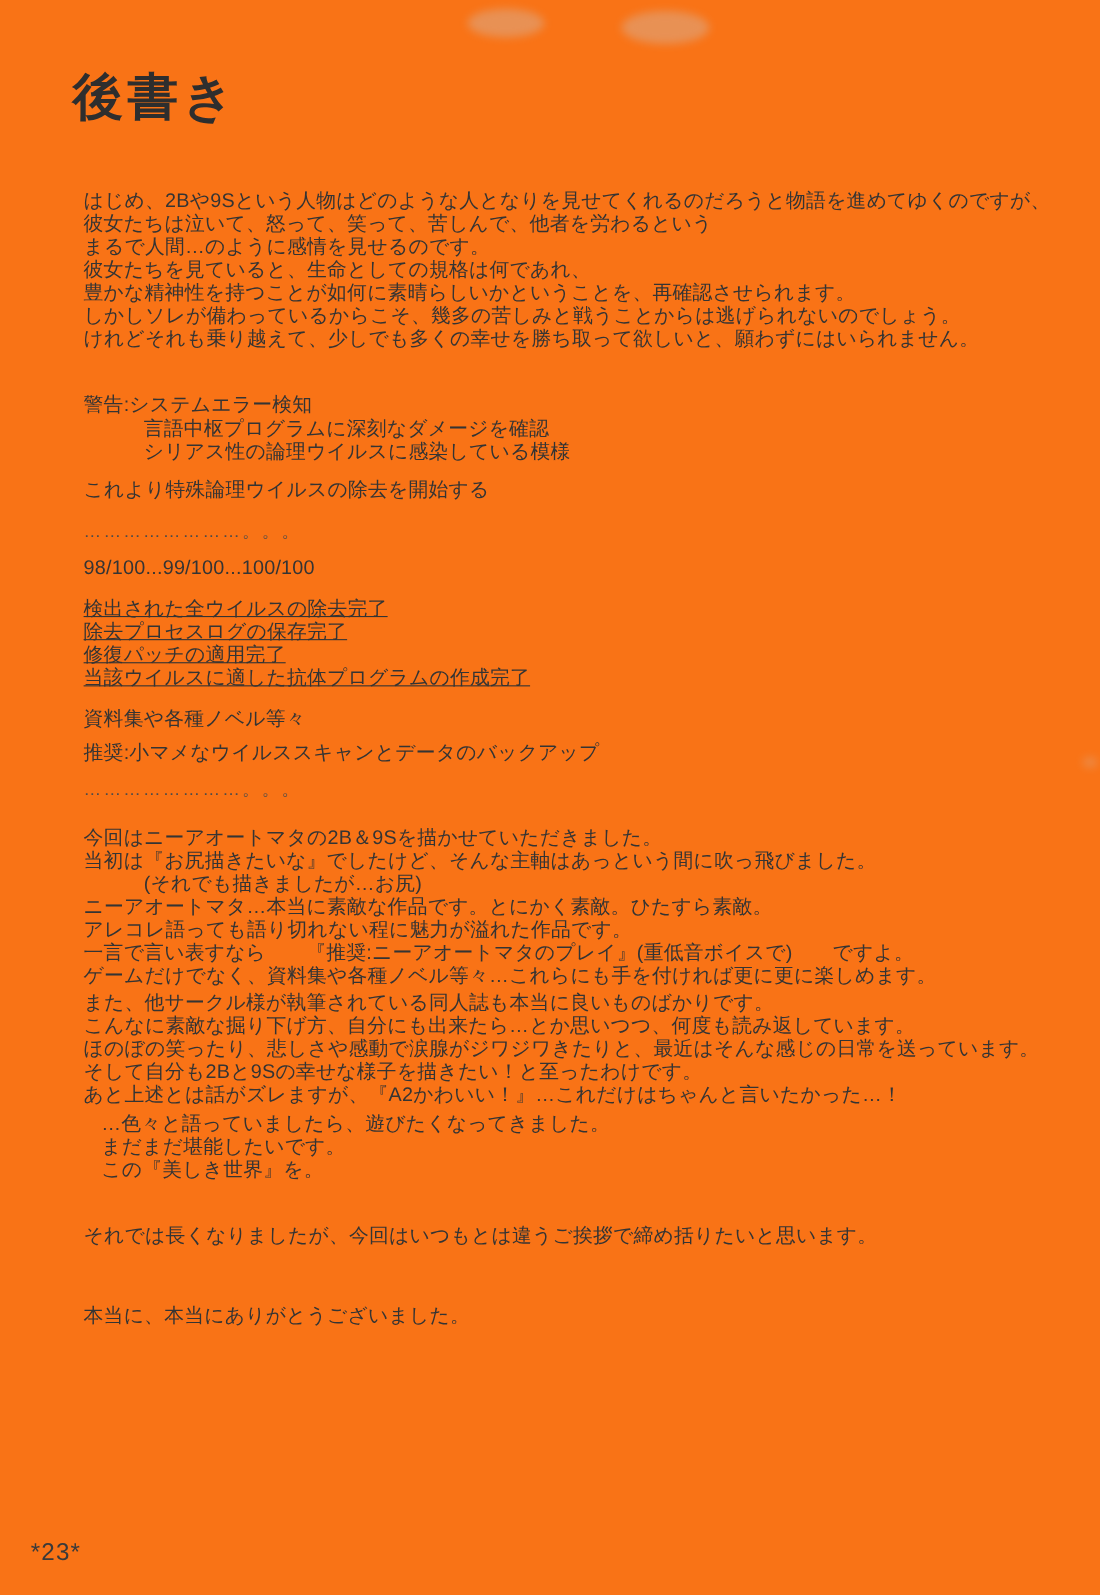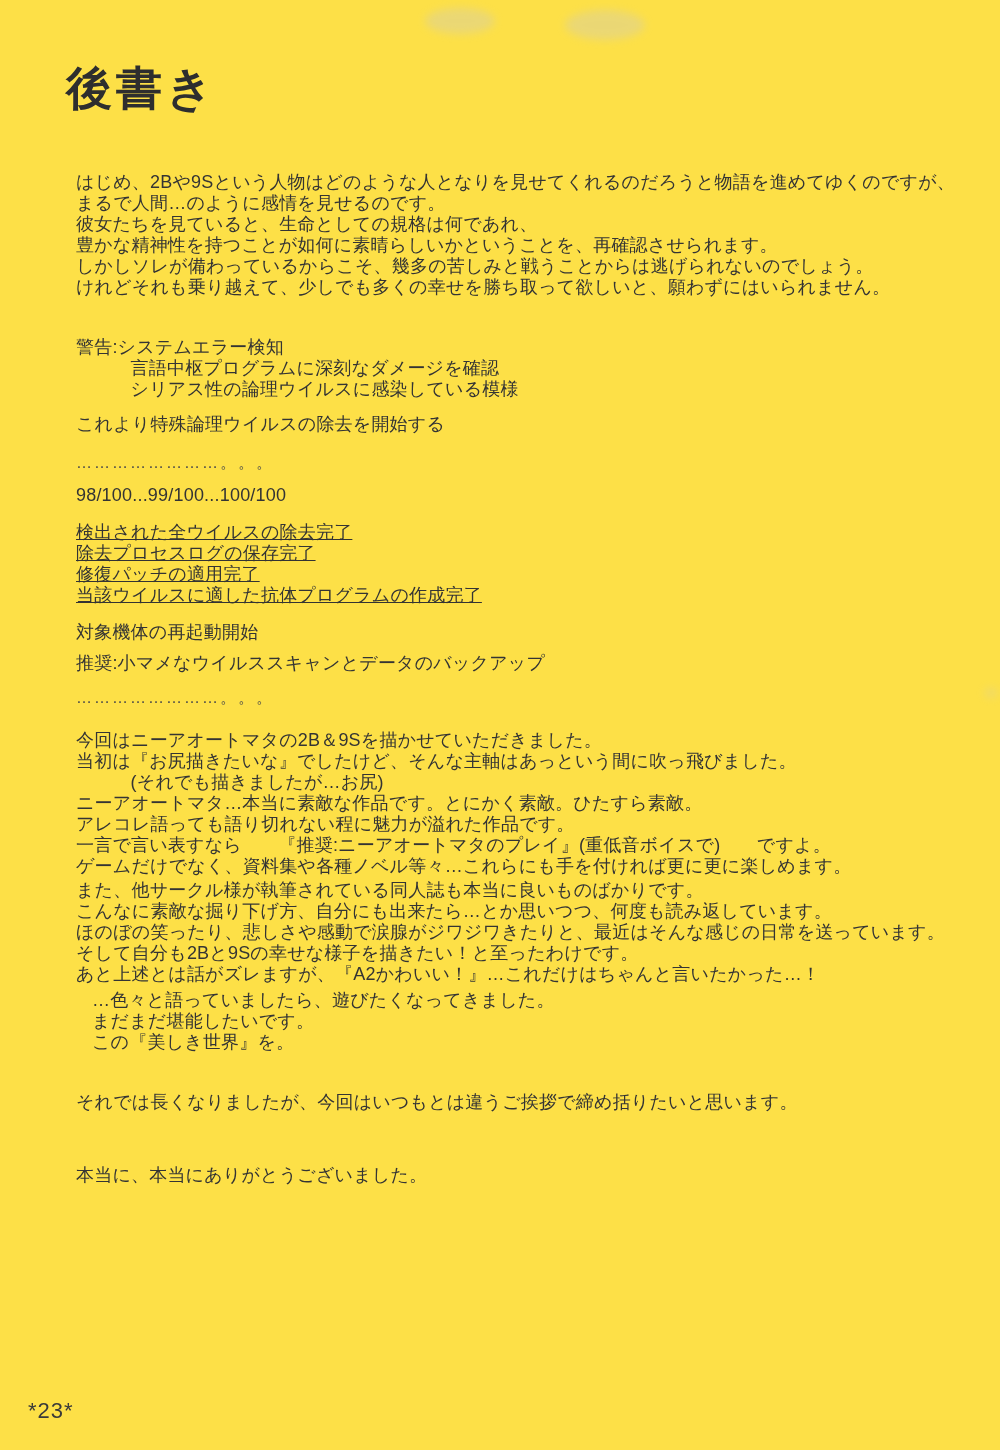--- a/index.html
+++ b/index.html
@@ -5,21 +5,21 @@
   html, body {
     margin: 0;
     padding: 0;
     background: #e8e8e8;
   }
   .page {
     position: relative;
     width: 1000px;
     height: 1450px;
     margin: 0 auto;
-    background: #fde047;
+    background: #f97316;
     overflow: hidden;
     font-family: "Liberation Sans", "DejaVu Sans", sans-serif;
     color: #333;
   }
   
   .smudge {
     position: absolute;
     border-radius: 50%;
     filter: blur(4px);
     opacity: 0.35;
@@ -93,20 +93,21 @@
 <div class="page">
   <div class="smudge smudge-a"></div>
   <div class="smudge smudge-b"></div>
   <div class="smudge smudge-c"></div>
 
   <h1 class="page-title">後書き</h1>
 
   <div class="body-text" id="sections">
       <div class="section sec-intro">
         <div class="line">はじめ、2Bや9Sという人物はどのような人となりを見せてくれるのだろうと物語を進めてゆくのですが、</div>
+        <div class="line">彼女たちは泣いて、怒って、笑って、苦しんで、他者を労わるという</div>
         <div class="line">まるで人間…のように感情を見せるのです。</div>
         <div class="line">彼女たちを見ていると、生命としての規格は何であれ、</div>
         <div class="line">豊かな精神性を持つことが如何に素晴らしいかということを、再確認させられます。</div>
         <div class="line">しかしソレが備わっているからこそ、幾多の苦しみと戦うことからは逃げられないのでしょう。</div>
         <div class="line">けれどそれも乗り越えて、少しでも多くの幸せを勝ち取って欲しいと、願わずにはいられません。</div>
       </div>
       <div class="section sec-system-warning">
         <div class="line">警告:システムエラー検知</div>
         <div class="line">　　　言語中枢プログラムに深刻なダメージを確認</div>
         <div class="line">　　　シリアス性の論理ウイルスに感染している模様</div>
@@ -120,21 +121,21 @@
       <div class="section sec-progress">
         <div class="line">98/100...99/100...100/100</div>
       </div>
       <div class="section sec-removal-results">
         <div class="line">検出された全ウイルスの除去完了</div>
         <div class="line">除去プロセスログの保存完了</div>
         <div class="line">修復パッチの適用完了</div>
         <div class="line">当該ウイルスに適した抗体プログラムの作成完了</div>
       </div>
       <div class="section sec-reboot">
-        <div class="line">対象機体の再起動開始</div>
+        <div class="line">資料集や各種ノベル等々</div>
       </div>
       <div class="section sec-recommendation">
         <div class="line">推奨:小マメなウイルススキャンとデータのバックアップ</div>
       </div>
       <div class="section sec-dots-2">
         <div class="line">……………………。。。</div>
       </div>
       <div class="section sec-about-work">
         <div class="line">今回はニーアオートマタの2B＆9Sを描かせていただきました。</div>
         <div class="line">当初は『お尻描きたいな』でしたけど、そんな主軸はあっという間に吹っ飛びました。</div>

